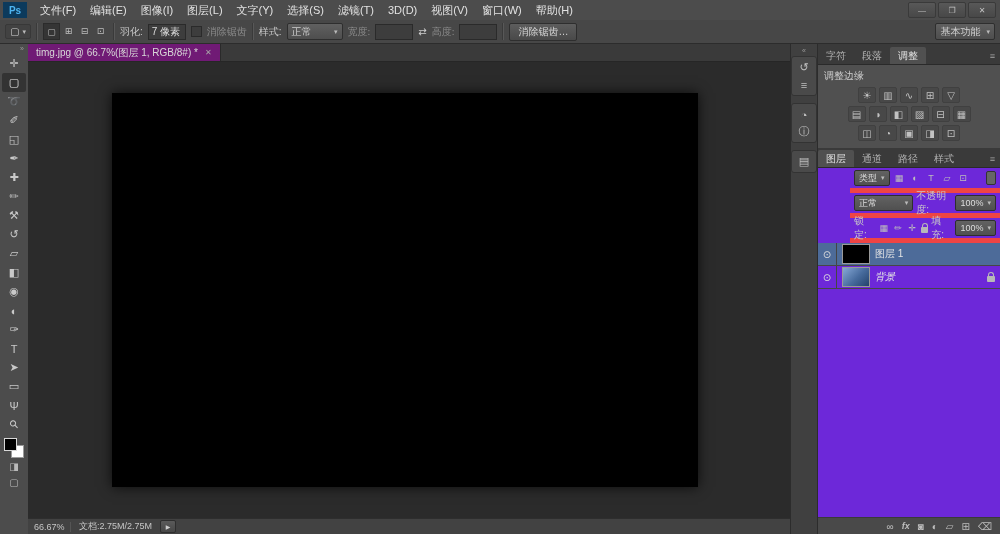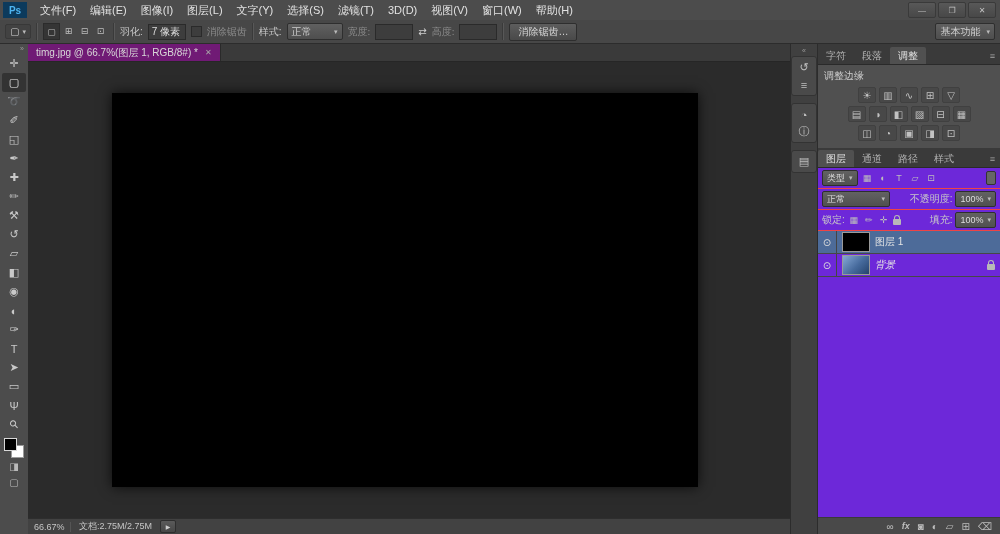--- a/index.html
+++ b/index.html
@@ -58,21 +58,21 @@
   .panel-tabs{height:17px;background:#3a3a3a;display:flex;align-items:stretch;border-bottom:1px solid #2a2a2a;font-size:10px;}
   .p-tab{padding:0 8px;display:flex;align-items:center;color:#b3b3b3;font-family:Liberation Serif, serif;}
   .p-tab.active{background:#505050;color:#e0e0e0;border-radius:2px 2px 0 0;}
   .panel-menu{margin-left:auto;color:#a5a5a5;font-size:9px;display:flex;align-items:center;padding:0 5px;}
   .adj{position:absolute;top:3px;left:0;right:0;}
   .adj-body{background:#505050;padding:3px 4px 4px;}
   .adj-title{font-size:10px;color:#cccccc;margin:1px 0 4px 2px;}
   .adj-row{display:flex;justify-content:center;gap:3px;margin-bottom:3px;}
   .adj-icon{width:16px;height:14px;display:flex;align-items:center;justify-content:center;color:#c2c2c2;font-size:10px;background:#484848;border:1px solid #404040;border-radius:2px;}
   .layers{position:absolute;top:106px;left:0;right:0;bottom:0;display:flex;flex-direction:column;background:#6d28d9;}
-  .lp-row{height:20px;flex:none;display:flex;align-items:center;padding:0 4px;gap:3px;border-bottom:1px solid #ef4444;font-size:10px;color:#c8c8c8;}
+  .lp-row{height:20px;flex:none;display:flex;align-items:center;padding:0 4px;gap:3px;border-bottom:5px solid #ef4444;font-size:10px;color:#c8c8c8;margin-left:32px;}
   .lp-select{display:flex;align-items:center;justify-content:space-between;gap:4px;background:linear-gradient(#626262,#505050);border:1px solid #2e2e2e;border-radius:2px;height:14px;padding:0 4px;font-size:9px;color:#ddd;}
   .f-icon{width:13px;height:13px;display:flex;align-items:center;justify-content:center;color:#bdbdbd;font-size:9px;}
   .toggle{margin-left:auto;width:8px;height:12px;background:#666;border:1px solid #333;border-radius:2px;}
   .lock-glyph{width:12px;height:13px;display:flex;align-items:center;justify-content:center;color:#bdbdbd;font-size:9px;}
   .css-lock{position:relative;width:8px;height:6px;background:#b8b8b8;border-radius:1px;margin-top:4px;}
   .css-lock::before{content:"";position:absolute;left:1px;top:-4px;width:4px;height:4px;border:1.5px solid #b8b8b8;border-bottom:none;border-radius:3px 3px 0 0;}
   .ml-auto{margin-left:auto;}
   .layer-list{flex:1;display:flex;flex-direction:column;overflow:hidden;}
   .layer-row{height:22px;flex:none;display:flex;align-items:center;gap:5px;padding:0 5px 0 0;border-bottom:1px solid #474747;font-size:10px;color:#e4e4e4;}
   .layer-row.selected{background:#4d6b99;}

